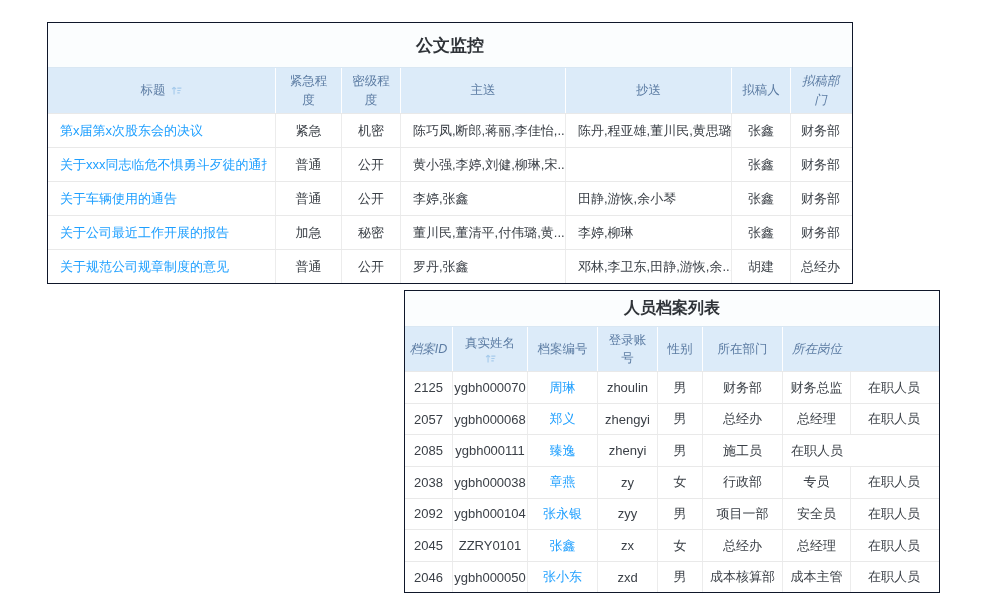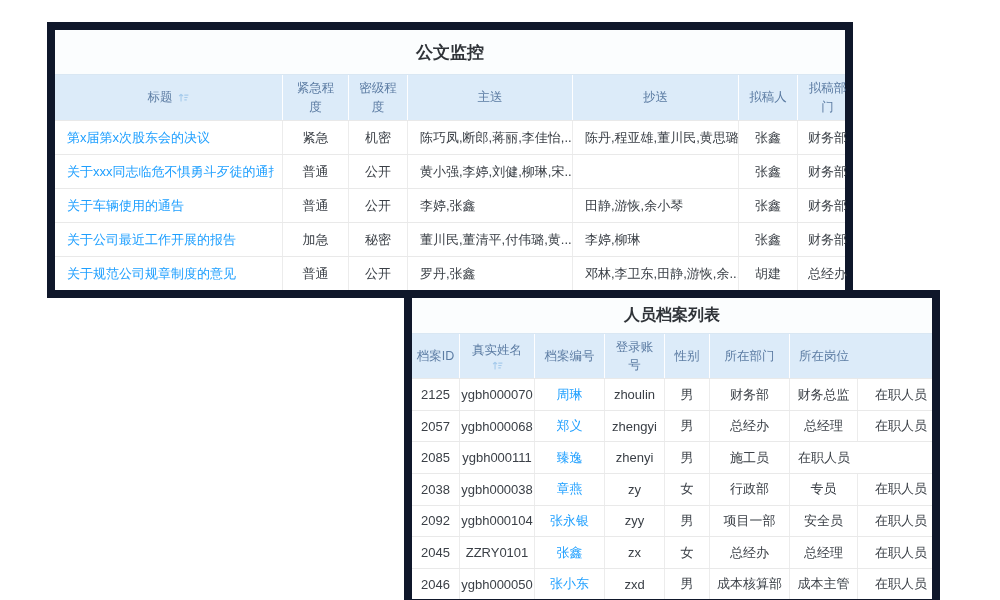--- a/index.html
+++ b/index.html
@@ -3,21 +3,21 @@
 <meta charset="utf-8">
 <style>
   html,body{margin:0;padding:0;}
   body{
     width:1000px;height:600px;position:relative;background:#ffffff;
     font-family:"Liberation Sans","DejaVu Sans",sans-serif;
     -webkit-font-smoothing:antialiased;
   }
   .panel{
     position:absolute;background:#ffffff;
-    border:8px solid #0f172a;box-sizing:border-box;
+    border:1px solid #0f172a;box-sizing:border-box;
   }
   #doc-panel{left:47px;top:22px;width:806px;}
   #personnel-panel{left:404px;top:290px;width:536px;}
 
   .panel-title{
     display:flex;align-items:center;justify-content:center;
     background:#fbfdfe;border-bottom:1px solid #d9e7f3;
     font-weight:bold;color:#2f3338;
   }
   #doc-panel .panel-title{height:44px;font-size:17px;}
@@ -28,22 +28,22 @@
   #personnel-panel .hdr{grid-template-columns:48px 75px 70px 60px 45px 80px 68px 86px;}
   .h{
     display:flex;flex-wrap:wrap;align-items:center;justify-content:center;align-content:center;
     column-gap:4px;text-align:center;
     color:#5c7ca3;font-size:12.5px;line-height:1.45;
     padding:4px 10px;box-sizing:border-box;
     border-right:1px solid rgba(255,255,255,.95);
     word-break:break-all;
   }
   #personnel-panel .h{padding:4px 8px;}
-  #personnel-panel .h:first-child{padding:0 2px;}
-  .h:last-child{border-right:none;}
+  #personnel-panel .h:first-child{padding:0 2px;font-style:italic;}
+  .h:last-child{border-right:none;font-style:italic;}
   #doc-panel .h{min-height:45px;}
   #personnel-panel .h{min-height:37px;}
 
   .row{display:grid;border-top:1px solid #e9e9e9;}
   #doc-panel .row{grid-template-columns:228px 66px 59px 165px 166px 59px 59px;height:33px;}
   #personnel-panel .row{grid-template-columns:48px 75px 70px 60px 45px 80px 68px 86px;height:30.6px;}
   .c{
     display:flex;align-items:center;justify-content:center;
     font-size:13px;color:#3b4047;
     padding:0 8px;box-sizing:border-box;

